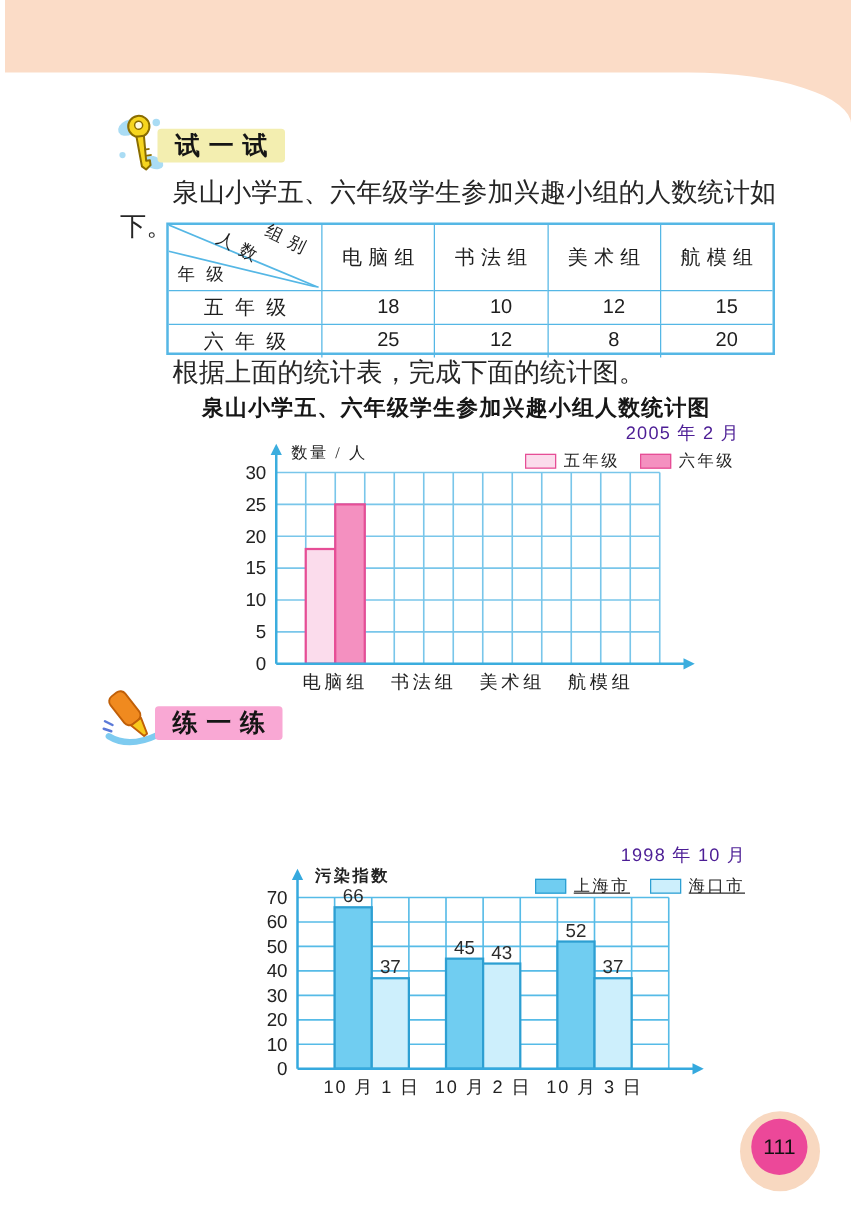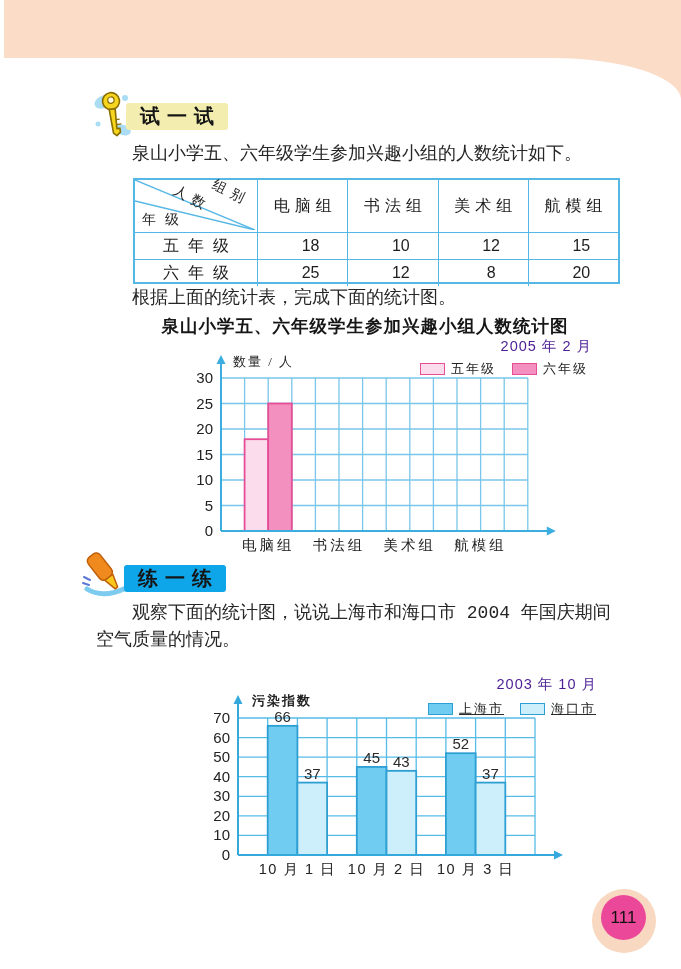--- a/index.html
+++ b/index.html
@@ -7,25 +7,25 @@
         font-family:"Liberation Sans",sans-serif;color:#2b2b2b;}
   .band{position:absolute;left:4px;top:0;right:0;height:98px;background:#fbdcc7;}
   .sheet{position:absolute;left:0;top:58px;right:0;bottom:0;background:#ffffff;
          border-top-right-radius:130px 42px;}
   .content{position:absolute;inset:0;}
   .abs{position:absolute;}
 
   
   .banner{height:27px;border-radius:3px;display:flex;align-items:center;justify-content:center;}
   .banner-yellow{background:#f3eeb0;}
-  .banner-blue{background:#0ea5e9;}
+  .banner-blue{background:#f9a8d4;}
   .banner-title{font-weight:bold;font-size:20px;letter-spacing:7px;text-indent:7px;color:#151515;}
 
-  .para{font-size:18px;line-height:27px;text-indent:2em;color:#262626;
-        font-family:Liberation Mono, monospace;}
+  .para{font-size:21px;line-height:27px;text-indent:2em;color:#262626;
+        font-family:Liberation Sans, sans-serif;}
 
   
   .stat-table{display:grid;grid-template-columns:122px repeat(4,1fr);
               grid-template-rows:52px 27px 27px;border:2px solid #55b7e5;box-sizing:border-box;}
   .stat-table>div{display:flex;align-items:center;justify-content:center;box-sizing:border-box;}
   .bl{border-left:1.6px solid #55b7e5;}
   .bt{border-top:1.6px solid #55b7e5;}
   .th{font-family:"Liberation Serif",serif;font-size:16px;letter-spacing:5px;text-indent:5px;color:#1e1e1e;}
   .rowlab{font-family:"Liberation Serif",serif;font-size:16px;letter-spacing:9px;text-indent:9px;color:#1e1e1e;}
   .num{font-size:16px;color:#1e1e1e;padding-left:16px;}
@@ -166,23 +166,22 @@
         <rect x="18" y="1" width="15" height="28" rx="5" fill="#f08a1f" stroke="#c05f08" stroke-width="1.5"></rect>
         <path d="M21,29 L31,29 L27,42 L24,42 Z" fill="#f8c91c" stroke="#c05f08" stroke-width="1.5" stroke-linejoin="round"></path>
       </g>
       <path d="M4,27 l6,3 M3,33 l6,2" stroke="#5b79d8" stroke-width="2" stroke-linecap="round"></path>
     </svg>
 
     <div class="abs banner banner-blue" style="left:124px;top:565px;width:102px;">
       <span class="banner-title">练一练</span>
     </div>
 
-    <div class="abs para" style="left:96px;top:600px;width:530px;">观察下面的统计图，说说上海市和海口市 2004 年国庆期间空气质量的情况。</div>
-
-    <div class="abs date-note" style="left:440px;top:675px;width:157px;">2003 年 10 月</div>
+
+    <div class="abs date-note" style="left:440px;top:675px;width:157px;">1998 年 10 月</div>
     <div class="abs ylabel" style="left:252px;top:692px;font-weight:bold;">污染指数</div>
     <div class="abs legend" style="left:428px;top:700px;text-decoration:underline;">
       <span class="legend-item">
         <span class="swatch" style="background: rgb(112, 205, 241); border-color: rgb(45, 159, 210);"></span>
         <span>上海市</span>
       </span>
       <span class="legend-item">
         <span class="swatch" style="background: rgb(205, 239, 252); border-color: rgb(45, 159, 210);"></span>
         <span>海口市</span>
       </span>

